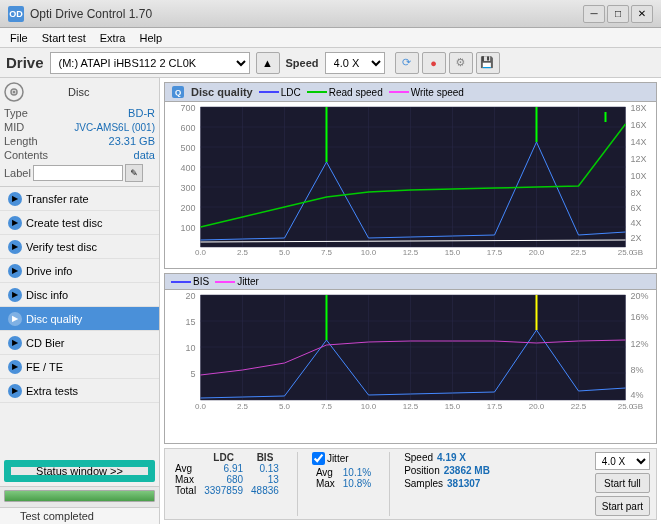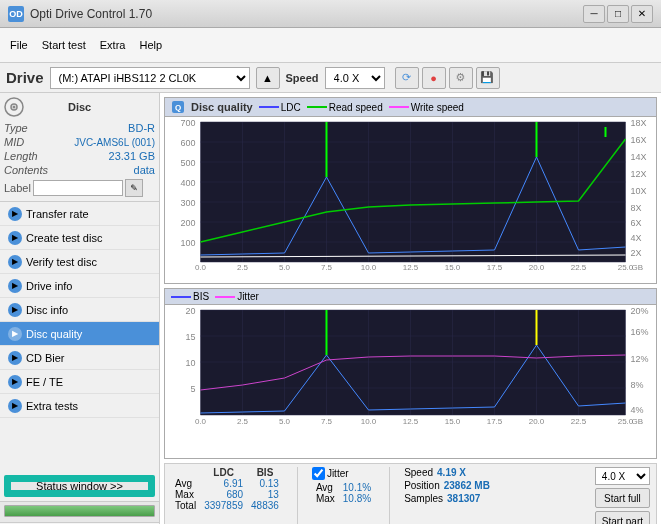--- a/index.html
+++ b/index.html
@@ -17,21 +17,21 @@
     }
     .title-bar-left { display: flex; align-items: center; gap: 6px; }
     .title-bar-icon { width: 16px; height: 16px; background: #4a90d9; border-radius: 2px; display: flex; align-items: center; justify-content: center; color: white; font-size: 9px; font-weight: bold; }
     .title-text { font-size: 12px; color: #333; }
     .title-bar-controls { display: flex; gap: 2px; }
     .win-btn { width: 22px; height: 18px; border: 1px solid #aaa; background: #e0e0e0; cursor: pointer; display: flex; align-items: center; justify-content: center; font-size: 10px; border-radius: 2px; }
 
     
     .menu-bar {
       background: #f5f5f5;
-      height: 35px;
+      height: 20px;
       display: flex;
       align-items: center;
       padding: 0 4px;
       border-bottom: 1px solid #ccc;
       gap: 2px;
     }
     .menu-item { padding: 1px 6px; font-size: 11px; cursor: pointer; border-radius: 2px; }
 
     
     .drive-toolbar {
@@ -75,24 +75,24 @@
     .disc-section {
       padding: 4px;
       border-bottom: 1px solid #ccc;
     }
     .disc-header {
       display: flex;
       align-items: center;
       gap: 4px;
       margin-bottom: 4px;
     }
-    .disc-title { font-size: 11px; font-weight: bold; color: #333; padding-left: 40px; }
+    .disc-title { font-size: 11px; font-weight: normal; color: #333; padding-left: 40px; }
     .disc-icon { width: 20px; height: 20px; }
     .disc-row { display: flex; justify-content: space-between; align-items: center; padding: 1px 0; font-size: 11px; }
-    .disc-row-label { color: #555; font-style: italic; }
+    .disc-row-label { color: #555; }
     .disc-row-value { color: #1a6db5; font-weight: 500; }
     .disc-row-value.data { color: #1a6db5; }
     .label-input-row { display: flex; align-items: center; gap: 2px; margin-top: 2px; }
     .label-text { font-size: 11px; color: #555; }
     .label-input { border: 1px solid #aaa; height: 16px; width: 90px; font-size: 10px; padding: 1px; }
     .label-edit-btn { width: 18px; height: 18px; border: 1px solid #aaa; background: #e0e0e0; cursor: pointer; display: flex; align-items: center; justify-content: center; font-size: 9px; }
 
     
     .nav-btn {
       height: 24px;

